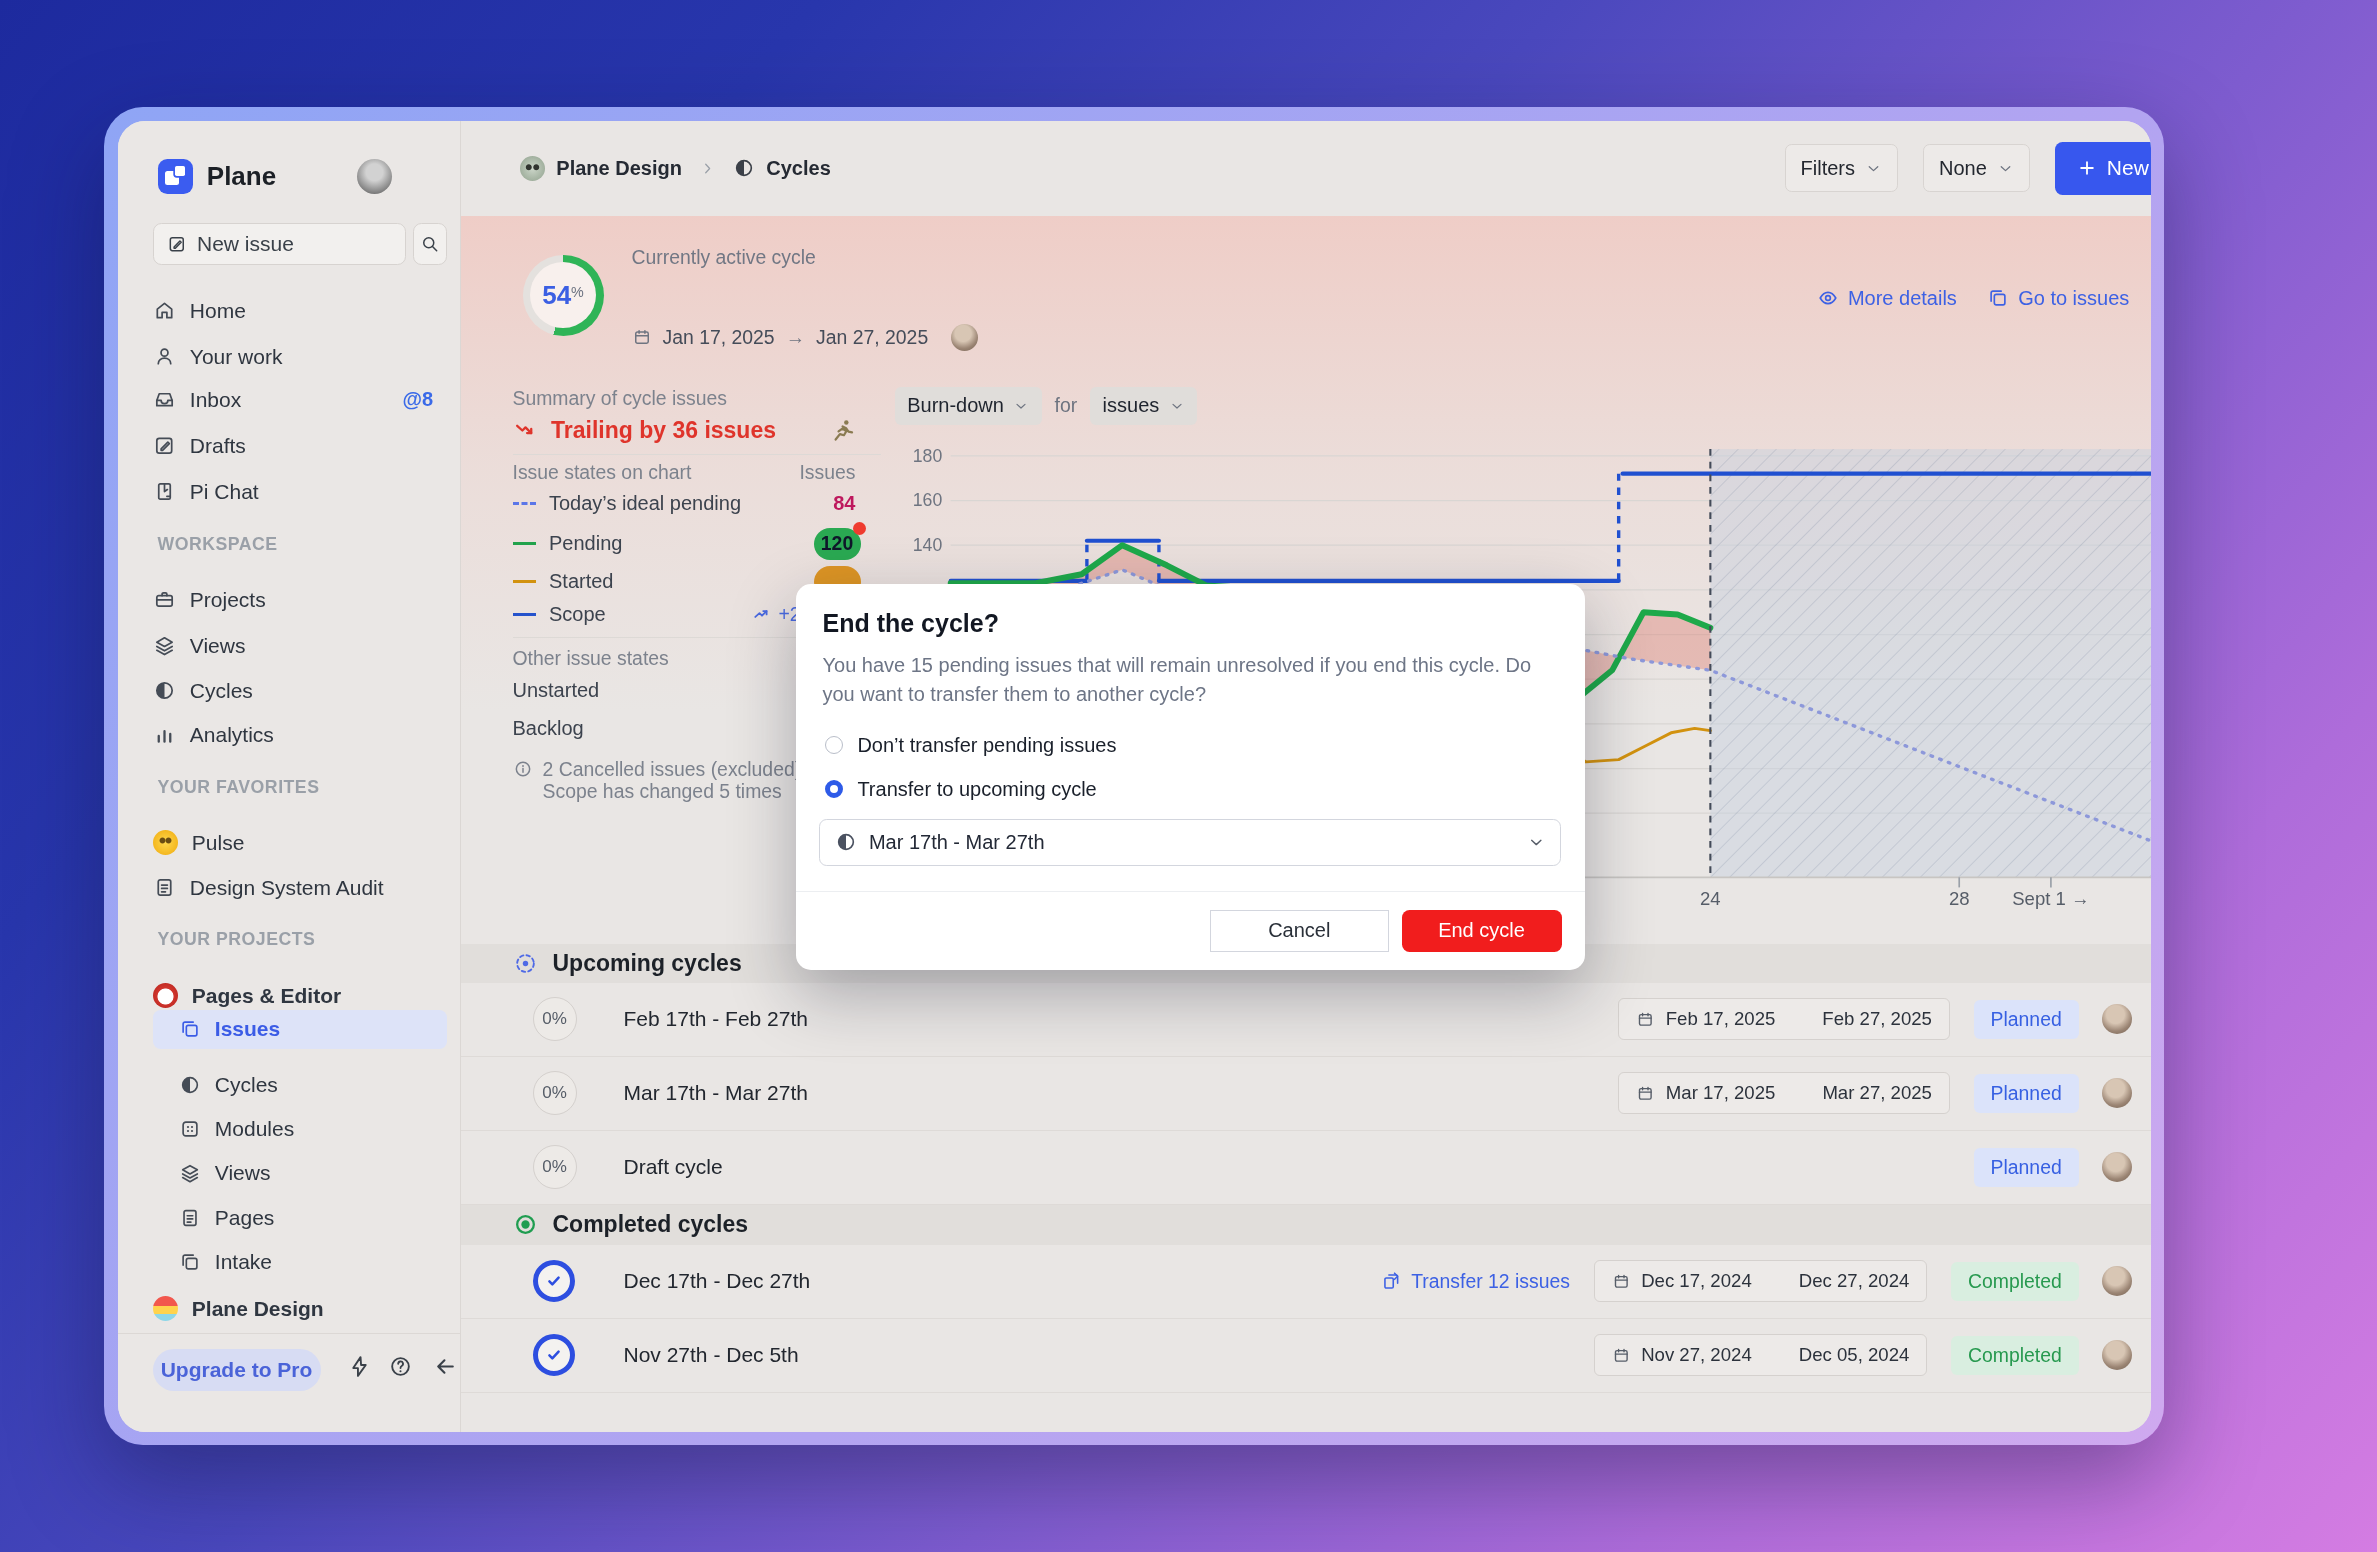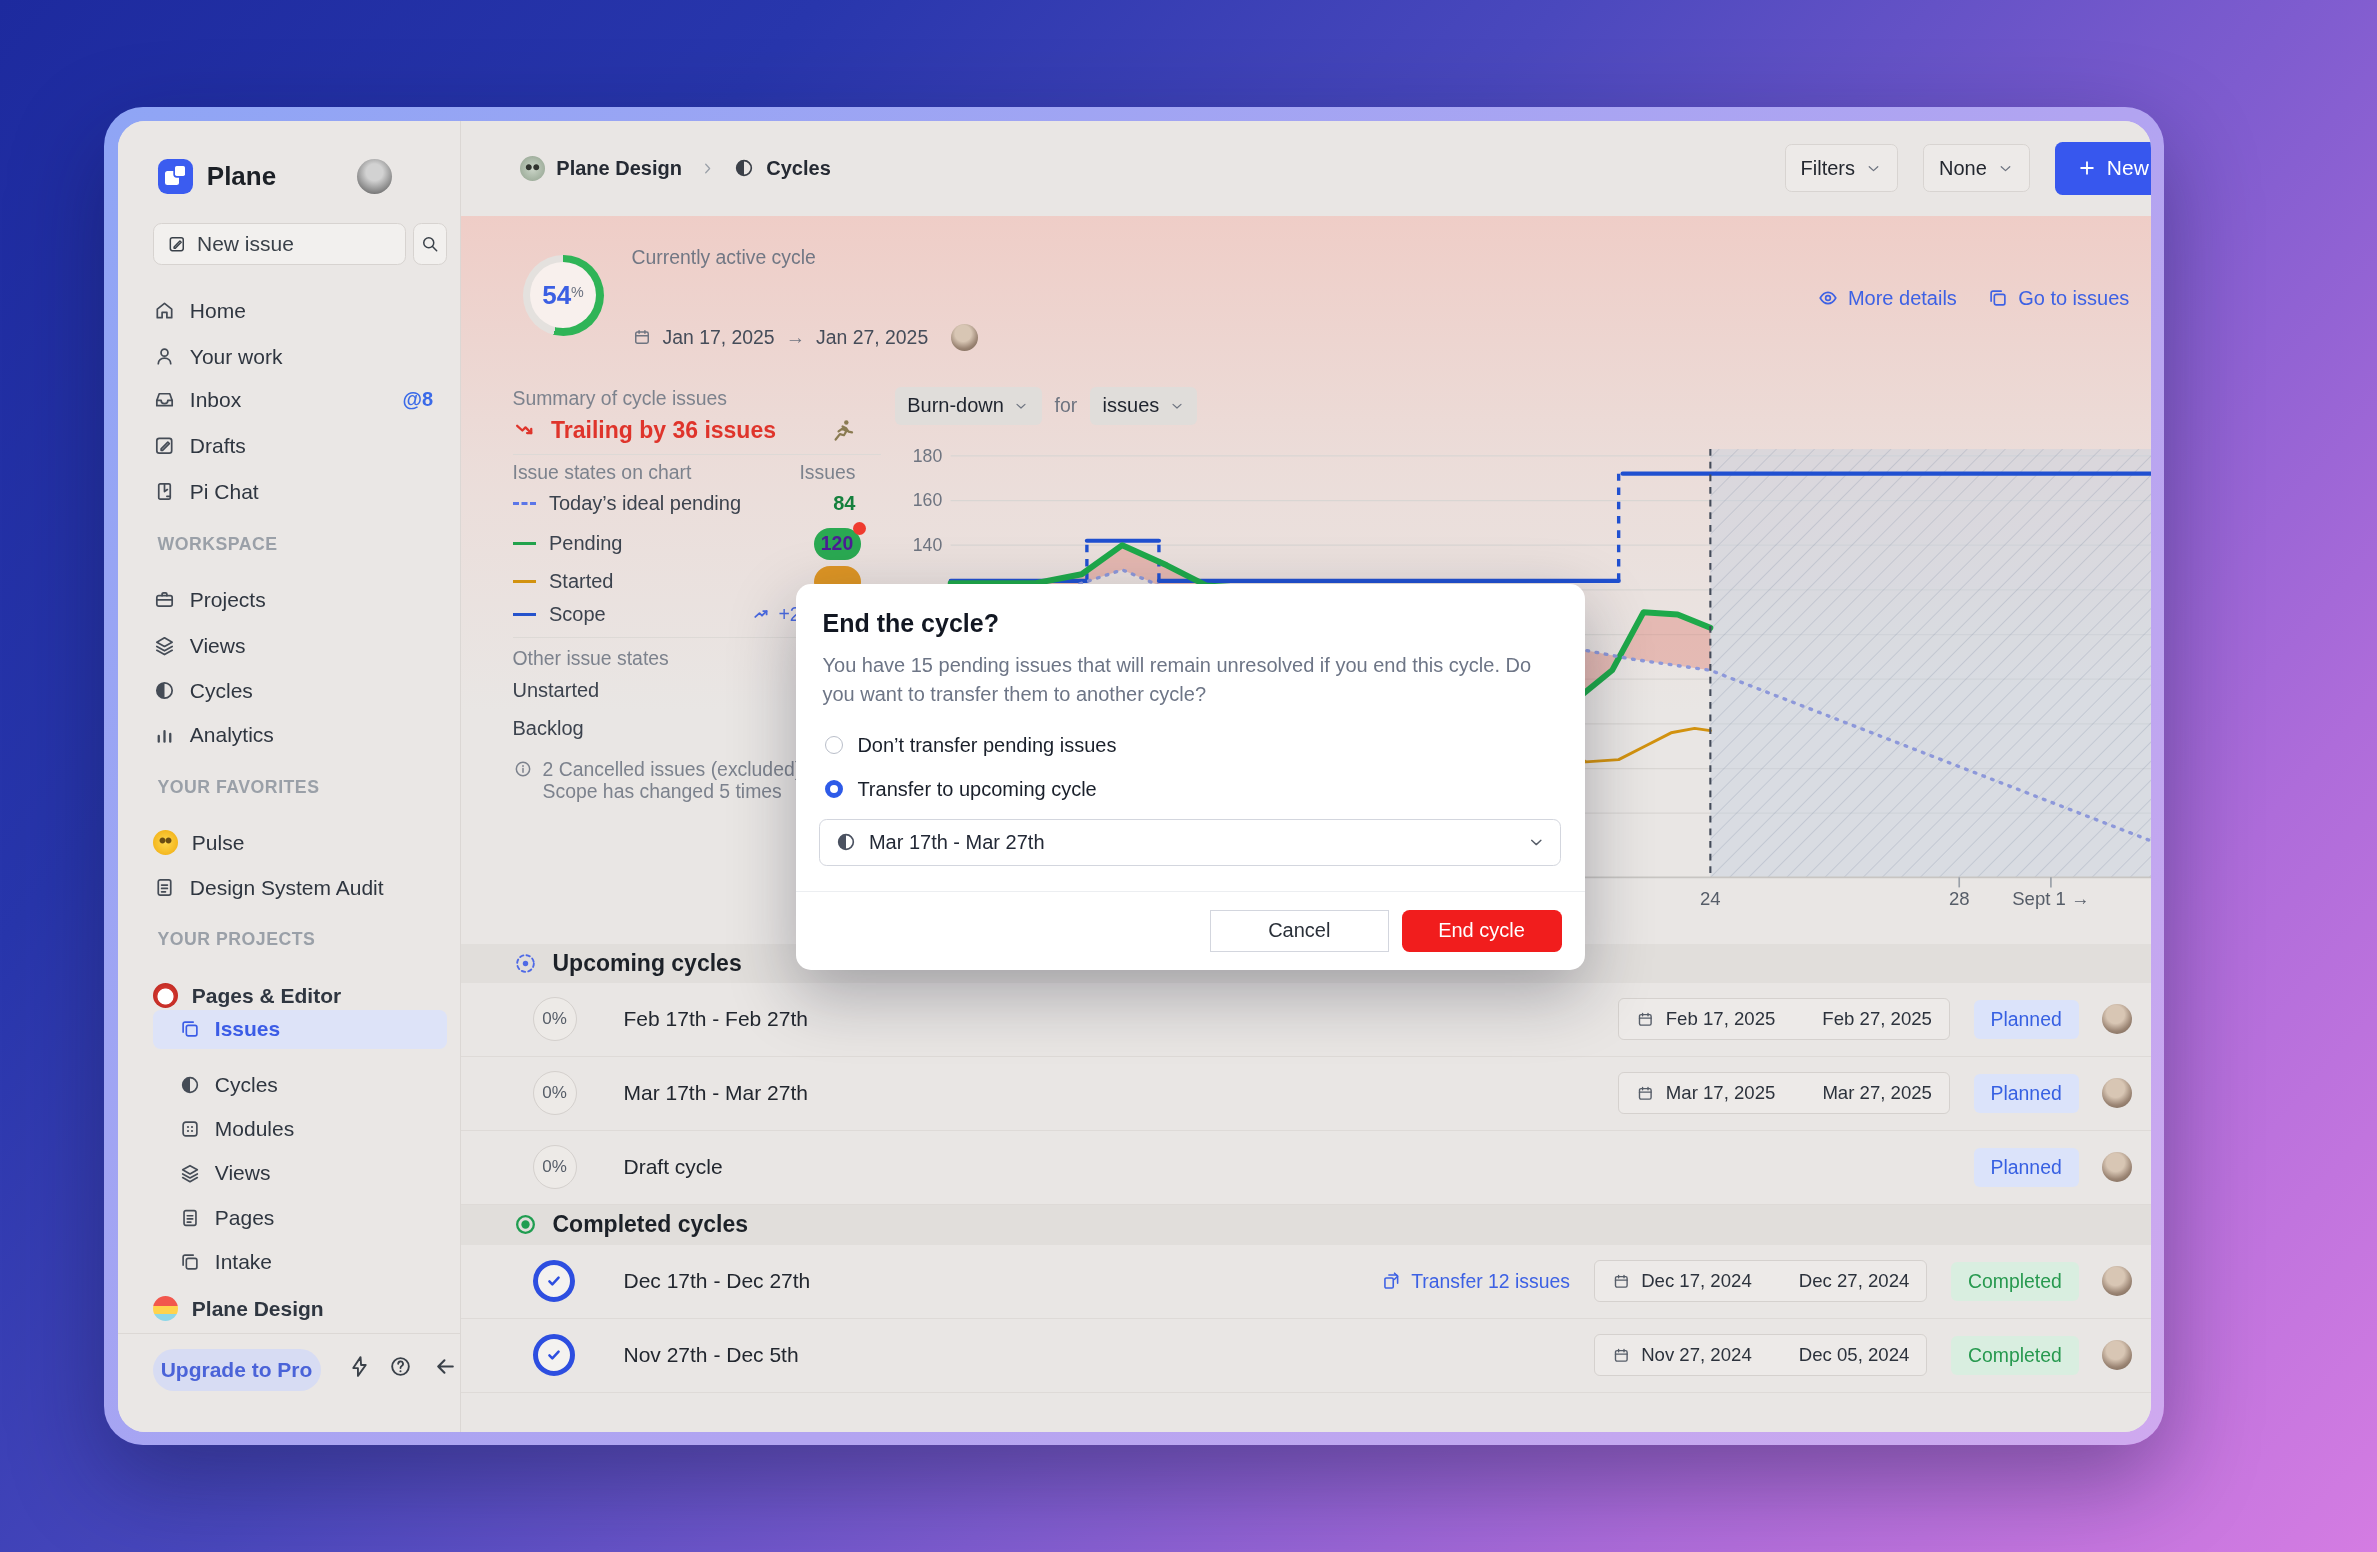--- a/index.html
+++ b/index.html
@@ -66,24 +66,24 @@
   .h-title{position:absolute;left:171px;top:64px;font-size:29px;font-weight:700;color:#14181f}
   .h-dates{position:absolute;left:171px;top:108px;display:flex;align-items:center;gap:11px;font-size:19.4px;color:#454c59}
   .h-dates .ic{color:#6e7480}
   .h-actions{position:absolute;right:24px;top:71px;display:flex;align-items:center;gap:30px}
   .linklike{display:flex;align-items:center;gap:9.3px;color:#3d61e4;font-size:20px}
   .icon-gray{color:#8d939c}
 
   
   .summary{position:absolute;left:52px;top:266px;width:368px;z-index:2}
   .sline{position:absolute;left:0;width:100%;display:flex;align-items:center;gap:13.5px}
-  .sv{margin-left:auto;margin-right:25px;font-weight:700;color:#15803d;font-size:20px}
+  .sv{margin-left:auto;margin-right:25px;font-weight:700;color:#be185d;font-size:20px}
   .k-dash{width:23px;flex:0 0 auto;border-top:3.4px solid}
   .k-dash.dashed{border-top-style:dashed}
-  .badge-num{margin-left:auto;margin-right:20px;min-width:47px;height:32px;border-radius:16px;color:#4c1d95;font-size:19.4px;font-weight:700;
+  .badge-num{margin-left:auto;margin-right:20px;min-width:47px;height:32px;border-radius:16px;color:#0f172a;font-size:19.4px;font-weight:700;
     display:flex;align-items:center;justify-content:center;position:relative}
   .badge-num.green{background:#2aa952}
   .badge-num.green::after{content:"";position:absolute;right:-5.9px;top:-5.9px;width:13.5px;height:13.5px;border-radius:50%;background:#ef3b2f}
   .badge-num.orange{background:#dd9524}
   .sdiv{position:absolute;left:0;width:100%;border-top:0.8px solid #ddd9d6}
   .stxt{font-size:20px;color:#3c434e}
   .sgray{font-size:19.4px;color:#7c828d}
   .runner{margin-left:auto;margin-right:23.6px;color:#8a7b52}
 
   

